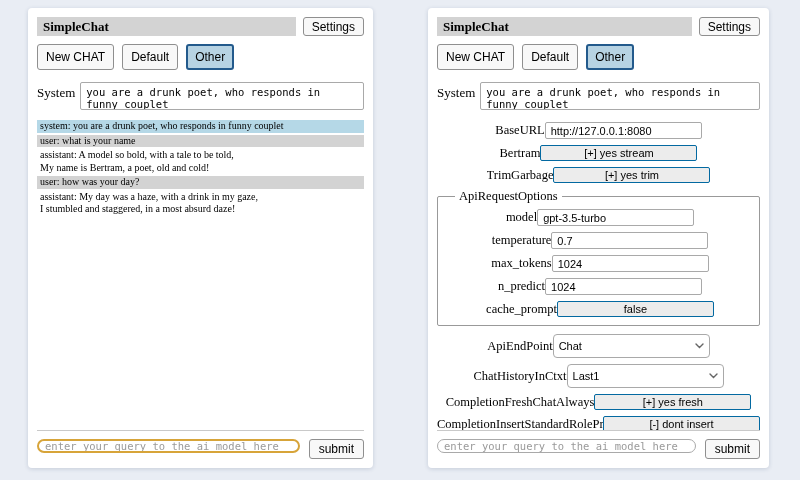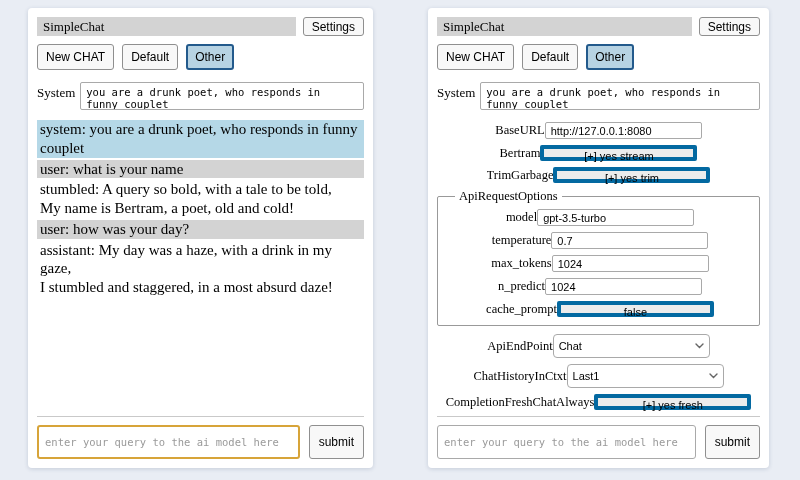--- a/index.html
+++ b/index.html
@@ -21,21 +21,21 @@
     padding: 9px;
     display: flex; flex-direction: column;
   }
   .panel-left  { left: 28px;  width: 345px; }
   .panel-right { left: 428px; width: 341px; }
 
   
   .header { display: flex; align-items: stretch; gap: 7px; }
   .titlebar {
     flex: 1; background: #d3d3d3;
-    font-weight: normal; font-size: 13px;
+    font-weight: bold; font-size: 13px;
     padding: 2px 6px; line-height: 15px;
   }
   button {
     font-family: "Liberation Sans", sans-serif;
     font-size: 12px; color: #000;
     background: #f8f8f8;
     border: 1px solid #8f8f8f; border-radius: 3px;
     padding: 1px 8px; line-height: 14px;
     cursor: pointer; white-space: nowrap;
   }
@@ -54,21 +54,21 @@
     border: 1px solid #a9a9a9; border-radius: 2px;
     font-family: "DejaVu Sans Mono", monospace;
     font-size: 10.5px; padding: 3px 5px; color: #000;
     outline: none; overflow: hidden;
   }
 
   
   .chat-area { flex: 1; margin-top: 10px; overflow: hidden; }
   .msg {
     padding: 0 3px; margin-bottom: 2px;
-    white-space: pre-line; line-height: 1.25; font-size: 15px;
+    white-space: pre-line; line-height: 1.25; font-size: 10px;
   }
   .msg-system { background: #b5d8e7; }
   .msg-user { background: #d3d3d3; }
   .msg-assistant { background: transparent; }
 
   
   .settings-area { flex: 1; margin-top: 12px; font-size: 12.5px; overflow: hidden; }
   .srow {
     display: flex; justify-content: center; align-items: center;
     margin-bottom: 6px; min-height: 16px; white-space: nowrap;
@@ -76,21 +76,21 @@
   .slabel { overflow: hidden; }
   input.ctl-input {
     width: 157px; flex: 0 0 157px; height: 17px;
     border: 1px solid #a9a9a9; border-radius: 2px;
     font-family: "Liberation Sans", sans-serif; font-size: 11px;
     padding: 1px 5px; color: #000; outline: none;
   }
   input::placeholder { color: #9a9a9a; opacity: 1; }
   button.toggle {
     width: 157px; flex: 0 0 157px; height: 16px;
-    background: #ececec; border: 4px solid #0369a1; border-radius: 2px;
+    background: #ececec; border: 1px solid #0369a1; border-radius: 2px;
     padding: 0; font-size: 11px; line-height: 14px;
   }
   .select {
     width: 157px; flex: 0 0 157px; height: 24px;
     background: #fff; border: 1px solid #a9a9a9; border-radius: 4px;
     display: flex; align-items: center; justify-content: space-between;
     padding: 0 5px; font-family: "Liberation Sans", sans-serif; font-size: 11px;
     cursor: pointer;
   }
   .chevron { display: flex; align-items: center; }
@@ -98,22 +98,22 @@
     border: 1px solid #999; border-radius: 2px;
     margin: 0 0 8px 0; padding: 5px 9px 2px 12px;
   }
   fieldset.api-options legend { font-size: 12.5px; padding: 0 4px; margin-left: 5px; }
 
   
   .footer { margin-top: auto; }
   hr.footer-divider { border: none; border-top: 1px solid #c9c9c9; margin: 0 0 8px 0; }
   .query-row { display: flex; gap: 9px; align-items: stretch; }
   input.query-input {
-    flex: 1; height: 34px;
-    border: 1px solid #a9a9a9; border-radius: 3px;
+    flex: 1; height: 14px;
+    border: 1px solid #a9a9a9; border-radius: 11px;
     font-family: "DejaVu Sans Mono", monospace; font-size: 10.5px;
     padding: 2px 6px; color: #000; outline: none;
   }
   input.query-input.focused { border: 2px solid #d7a439; }
   .submit-btn { padding: 2px 9px; align-self: stretch; }
 </style>
 </head>
 <body>
 
 <div class="panel panel-left">
@@ -129,21 +129,21 @@
   </div>
 
   <div class="system-row">
     <span class="system-label">System</span>
     <textarea class="system-input" spellcheck="false" style="">you are a drunk poet, who responds in funny couplet</textarea>
   </div>
 
   <div class="chat-area">
     <div class="msg msg-system">system: you are a drunk poet, who responds in funny couplet</div>
     <div class="msg msg-user">user: what is your name</div>
-    <div class="msg msg-assistant">stumbled: A query so bold, with a tale to be told,
+    <div class="msg msg-assistant">assistant: A model so bold, with a tale to be told,
 My name is Bertram, a poet, old and cold!</div>
     <div class="msg msg-user">user: how was your day?</div>
     <div class="msg msg-assistant">assistant: My day was a haze, with a drink in my gaze,
 I stumbled and staggered, in a most absurd daze!</div>
   </div>
 
   <div class="footer">
     <hr class="footer-divider">
     <div class="query-row">
       <input type="text" class="query-input focused" spellcheck="false" placeholder="enter your query to the ai model here" style="">

